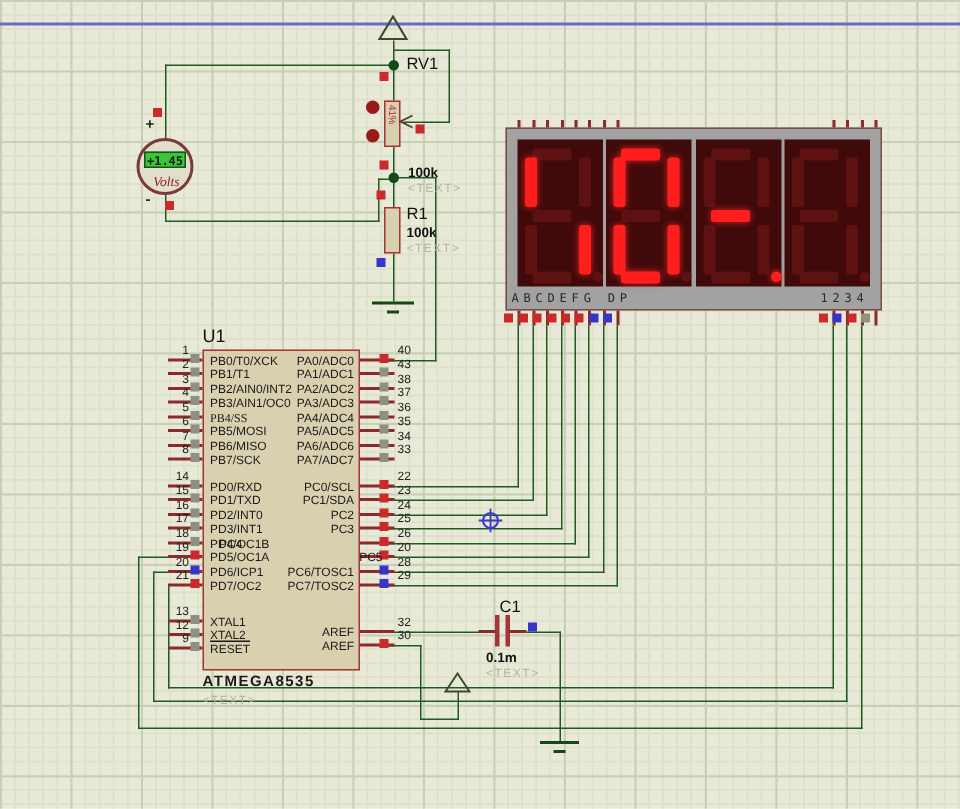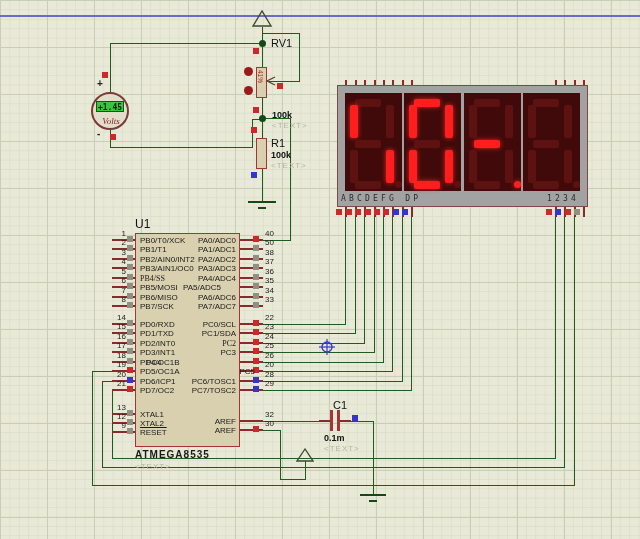--- a/index.html
+++ b/index.html
@@ -249,59 +249,59 @@
         <div class="pin-label" style="left: 140px; top: 419px;">XTAL2</div>
         <div class="pinstub" style="left: 112px; top: 431px; width: 23px; height: 2px;"></div>
         <div class="pin-num" style="left: 93px; top: 422px; width: 33px; text-align: right;">9</div>
         <div class="sq" style="left: 127px; top: 428px; background: rgb(143, 143, 130);"></div>
         <div class="pin-label" style="left: 140px; top: 428px; text-decoration: overline;">RESET</div>
         <div class="pinstub" style="left: 240px; top: 239px; width: 23px; height: 2px;"></div>
         <div class="pin-num" style="left: 265px; top: 230px;">40</div>
         <div class="sq" style="left: 253px; top: 236px; background: rgb(204, 42, 42);"></div>
         <div class="pin-label" style="left: 146px; top: 236px; width: 90px; text-align: right;">PA0/ADC0</div>
         <div class="pinstub" style="left: 240px; top: 248px; width: 23px; height: 2px;"></div>
-        <div class="pin-num" style="left: 265px; top: 239px;">50</div>
+        <div class="pin-num" style="left: 265px; top: 239px;">43</div>
         <div class="sq" style="left: 253px; top: 245px; background: rgb(143, 143, 130);"></div>
         <div class="pin-label" style="left: 146px; top: 245px; width: 90px; text-align: right;">PA1/ADC1</div>
         <div class="pinstub" style="left: 240px; top: 258px; width: 23px; height: 2px;"></div>
         <div class="pin-num" style="left: 265px; top: 249px;">38</div>
         <div class="sq" style="left: 253px; top: 255px; background: rgb(143, 143, 130);"></div>
         <div class="pin-label" style="left: 146px; top: 255px; width: 90px; text-align: right;">PA2/ADC2</div>
         <div class="pinstub" style="left: 240px; top: 267px; width: 23px; height: 2px;"></div>
         <div class="pin-num" style="left: 265px; top: 258px;">37</div>
         <div class="sq" style="left: 253px; top: 264px; background: rgb(143, 143, 130);"></div>
         <div class="pin-label" style="left: 146px; top: 264px; width: 90px; text-align: right;">PA3/ADC3</div>
         <div class="pinstub" style="left: 240px; top: 277px; width: 23px; height: 2px;"></div>
         <div class="pin-num" style="left: 265px; top: 268px;">36</div>
         <div class="sq" style="left: 253px; top: 274px; background: rgb(143, 143, 130);"></div>
         <div class="pin-label" style="left: 146px; top: 274px; width: 90px; text-align: right;">PA4/ADC4</div>
         <div class="pinstub" style="left: 240px; top: 286px; width: 23px; height: 2px;"></div>
         <div class="pin-num" style="left: 265px; top: 277px;">35</div>
         <div class="sq" style="left: 253px; top: 283px; background: rgb(143, 143, 130);"></div>
-        <div class="pin-label" style="left: 146px; top: 283px; width: 90px; text-align: center; margin-left: 11px;">PA5/ADC5</div>
+        <div class="pin-label" style="left: 146px; top: 283px; width: 90px; text-align: right;">PA5/ADC5</div>
         <div class="pinstub" style="left: 240px; top: 296px; width: 23px; height: 2px;"></div>
         <div class="pin-num" style="left: 265px; top: 287px;">34</div>
         <div class="sq" style="left: 253px; top: 293px; background: rgb(143, 143, 130);"></div>
         <div class="pin-label" style="left: 146px; top: 293px; width: 90px; text-align: right;">PA6/ADC6</div>
         <div class="pinstub" style="left: 240px; top: 305px; width: 23px; height: 2px;"></div>
         <div class="pin-num" style="left: 265px; top: 296px;">33</div>
         <div class="sq" style="left: 253px; top: 302px; background: rgb(143, 143, 130);"></div>
         <div class="pin-label" style="left: 146px; top: 302px; width: 90px; text-align: right;">PA7/ADC7</div>
         <div class="pinstub" style="left: 240px; top: 323px; width: 23px; height: 2px;"></div>
         <div class="pin-num" style="left: 265px; top: 314px;">22</div>
         <div class="sq" style="left: 253px; top: 320px; background: rgb(204, 42, 42);"></div>
         <div class="pin-label" style="left: 146px; top: 320px; width: 90px; text-align: right;">PC0/SCL</div>
         <div class="pinstub" style="left: 240px; top: 332px; width: 23px; height: 2px;"></div>
         <div class="pin-num" style="left: 265px; top: 323px;">23</div>
         <div class="sq" style="left: 253px; top: 329px; background: rgb(204, 42, 42);"></div>
         <div class="pin-label" style="left: 146px; top: 329px; width: 90px; text-align: right;">PC1/SDA</div>
         <div class="pinstub" style="left: 240px; top: 342px; width: 23px; height: 2px;"></div>
         <div class="pin-num" style="left: 265px; top: 333px;">24</div>
         <div class="sq" style="left: 253px; top: 339px; background: rgb(204, 42, 42);"></div>
-        <div class="pin-label" style="left: 146px; top: 339px; width: 90px; text-align: right; font-family: Liberation Serif, serif;">PC2</div>
+        <div class="pin-label" style="left: 146px; top: 339px; width: 90px; text-align: right;">PC2</div>
         <div class="pinstub" style="left: 240px; top: 351px; width: 23px; height: 2px;"></div>
         <div class="pin-num" style="left: 265px; top: 342px;">25</div>
         <div class="sq" style="left: 253px; top: 348px; background: rgb(204, 42, 42);"></div>
         <div class="pin-label" style="left: 146px; top: 348px; width: 90px; text-align: right;">PC3</div>
         <div class="pinstub" style="left: 240px; top: 361px; width: 23px; height: 2px;"></div>
         <div class="pin-num" style="left: 265px; top: 352px;">26</div>
         <div class="sq" style="left: 253px; top: 358px; background: rgb(204, 42, 42);"></div>
         <div class="pin-label" style="left: 146px; top: 358px; width: 90px; text-align: left;">PC4</div>
         <div class="pinstub" style="left: 240px; top: 370px; width: 23px; height: 2px;"></div>
         <div class="pin-num" style="left: 265px; top: 361px;">20</div>

